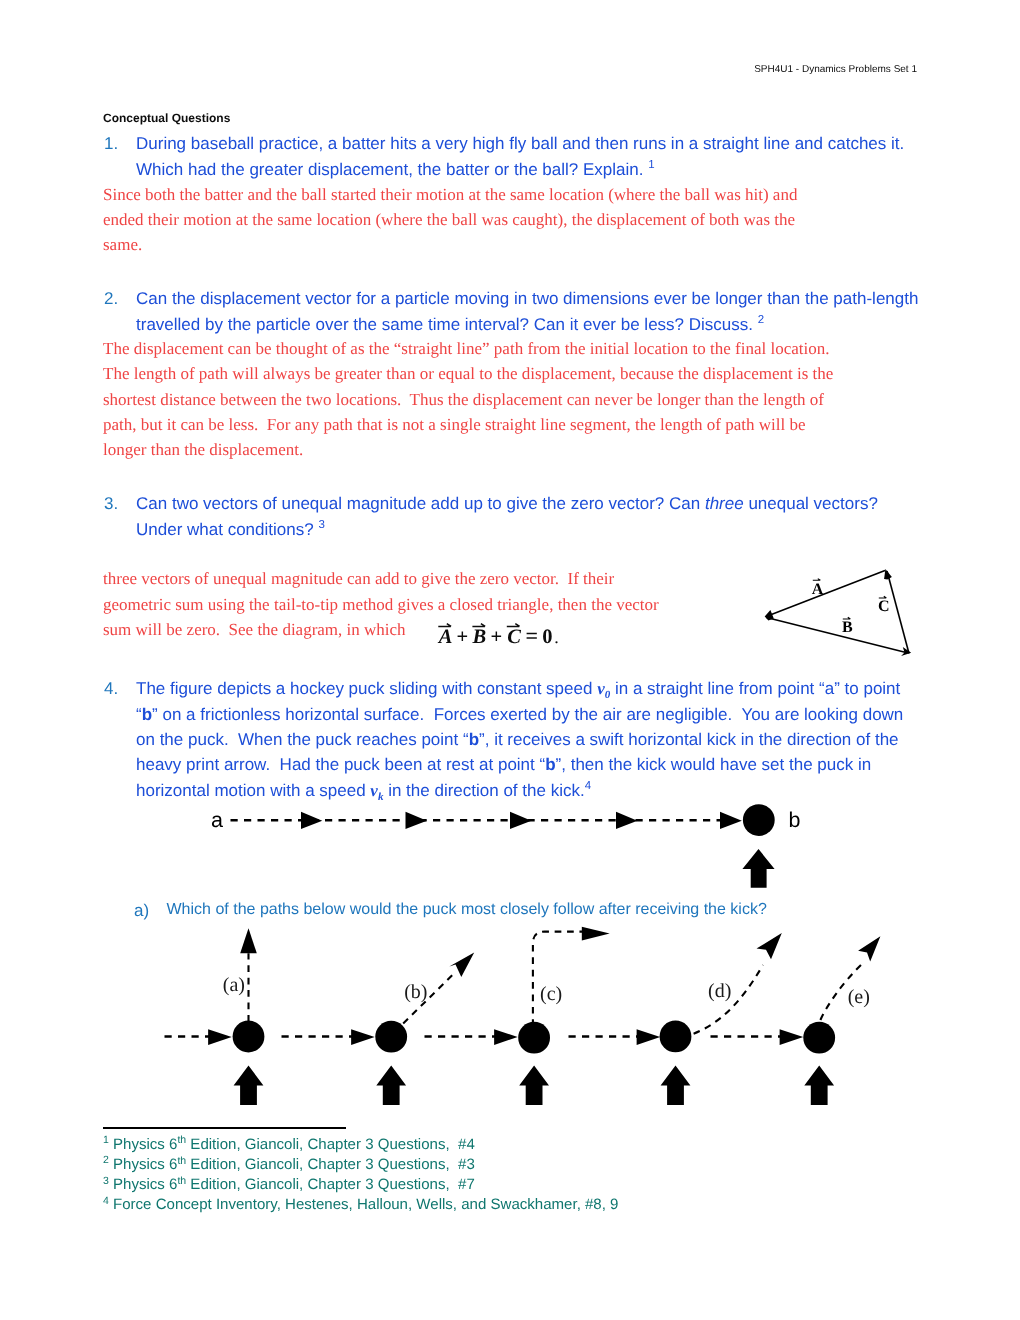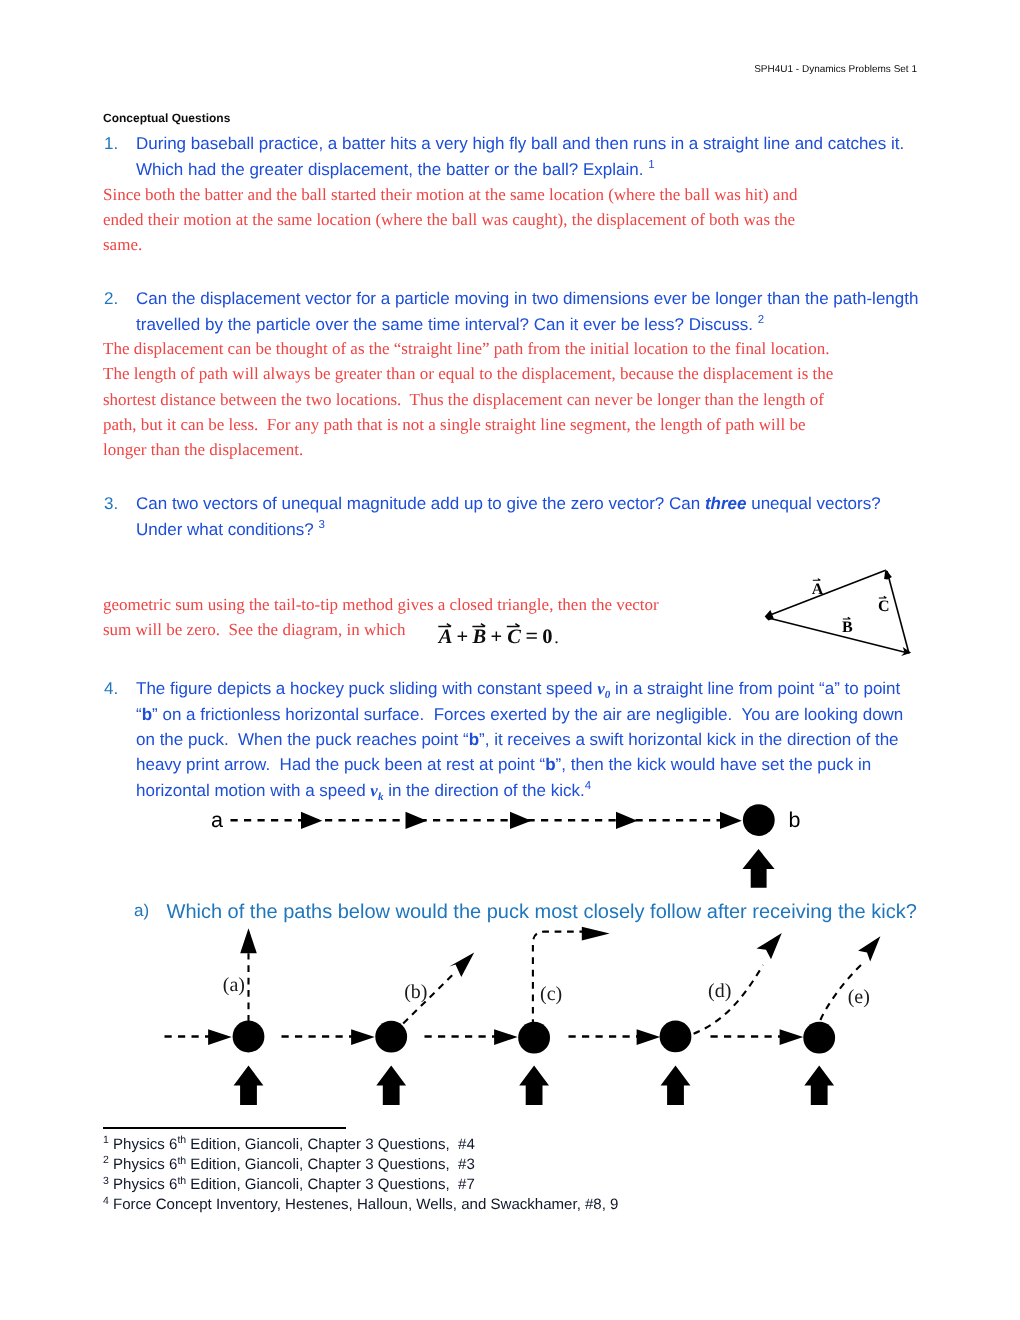--- a/index.html
+++ b/index.html
@@ -5,27 +5,27 @@
   html,body{margin:0;padding:0;}
   body{width:1020px;height:1320px;background:#ffffff;
        font-family:"Liberation Sans",sans-serif;-webkit-font-smoothing:antialiased;text-rendering:geometricPrecision;}
   .page{position:relative;width:1020px;height:1320px;overflow:hidden;background:#fff;}
   .hdr{position:absolute;right:103px;top:64px;font-size:10px;color:#0d0d0d;white-space:nowrap;}
   .ttl{position:absolute;left:103px;font-size:12px;font-weight:bold;color:#0d0d0d;white-space:nowrap;}
   .qn{position:absolute;left:104px;font-size:17px;color:#1f76bc;white-space:nowrap;}
   .ql{position:absolute;left:136px;font-size:17px;color:#1d4ed8;white-space:pre;}
   .al{position:absolute;left:103px;font-size:17px;color:#ef4444;white-space:pre;font-family:Liberation Serif, serif;}
   .sn{position:absolute;left:134px;font-size:17px;color:#1f76bc;white-space:nowrap;}
-  .sl{position:absolute;left:166.5px;font-size:20px;color:#1f76bc;white-space:pre;}
+  .sl{position:absolute;left:166.5px;font-size:16px;color:#1f76bc;white-space:pre;}
   .fnrule{position:absolute;left:103px;height:2px;background:#000;width:242.5px;}
-  .fn{position:absolute;left:103px;font-size:15.05px;color:#0f172a;white-space:pre;}
+  .fn{position:absolute;left:103px;font-size:15.05px;color:#0f766e;white-space:pre;}
   .sup{font-size:11.5px;vertical-align:super;}
   .fnsup{font-size:10.5px;position:relative;top:-5.2px;}
   .fnmk{font-size:10.5px;position:relative;top:-5.5px;}
-  i{font-style:italic;font-weight:bold;}
+  i{font-style:italic;}
   b{font-weight:bold;}
   .mv{font-family:"Liberation Serif",serif;font-weight:bold;font-style:italic;}
   .sb{font-size:11px;vertical-align:sub;}
   svg{position:absolute;overflow:visible;}
 </style>
 </head>
 <body>
 
 <div class="page">
 
@@ -45,20 +45,21 @@
   <div class="ql" style="top:314.0px"><span>travelled by the particle over the same time interval? Can it ever be less? Discuss. </span><span class="sup">2</span></div>
   <div class="al" style="top:339.2px">The displacement can be thought of as the “straight line” path from the initial location to the final location.</div>
   <div class="al" style="top:364.4px">The length of path will always be greater than or equal to the displacement, because the displacement is the</div>
   <div class="al" style="top:389.6px">shortest distance between the two locations.  Thus the displacement can never be longer than the length of</div>
   <div class="al" style="top:414.8px">path, but it can be less.  For any path that is not a single straight line segment, the length of path will be</div>
   <div class="al" style="top:440.0px">longer than the displacement.</div>
 
   <div class="qn" style="top:493.8px">3.</div>
   <div class="ql" style="top:493.8px"><span>Can two vectors of unequal magnitude add up to give the zero vector? Can </span><i>three</i><span> unequal vectors?</span></div>
   <div class="ql" style="top:519.0px"><span>Under what conditions? </span><span class="sup">3</span></div>
+  <div class="al" style="top:569.4px">three vectors of unequal magnitude can add to give the zero vector.  If their</div>
   <div class="al" style="top:619.8px"><span>sum will be zero.  See the diagram, in which </span></div>
   <div class="al" style="top:594.6px">geometric sum using the tail-to-tip method gives a closed triangle, then the vector</div>
   <svg style="left:424px;top:614.2px" width="140" height="36" viewBox="0 0 140 36">
     <g font-family="Liberation Serif, serif" font-size="20.5" font-weight="bold" font-style="italic" fill="#0d0d0d">
       <text x="14.8" y="29">A</text>
       <text x="48.6" y="29">B</text>
       <text x="83.2" y="29">C</text>
     </g>
     <g font-family="Liberation Serif, serif" font-size="20.5" font-weight="bold" fill="#0d0d0d">
       <text x="32.5" y="29">+</text>

